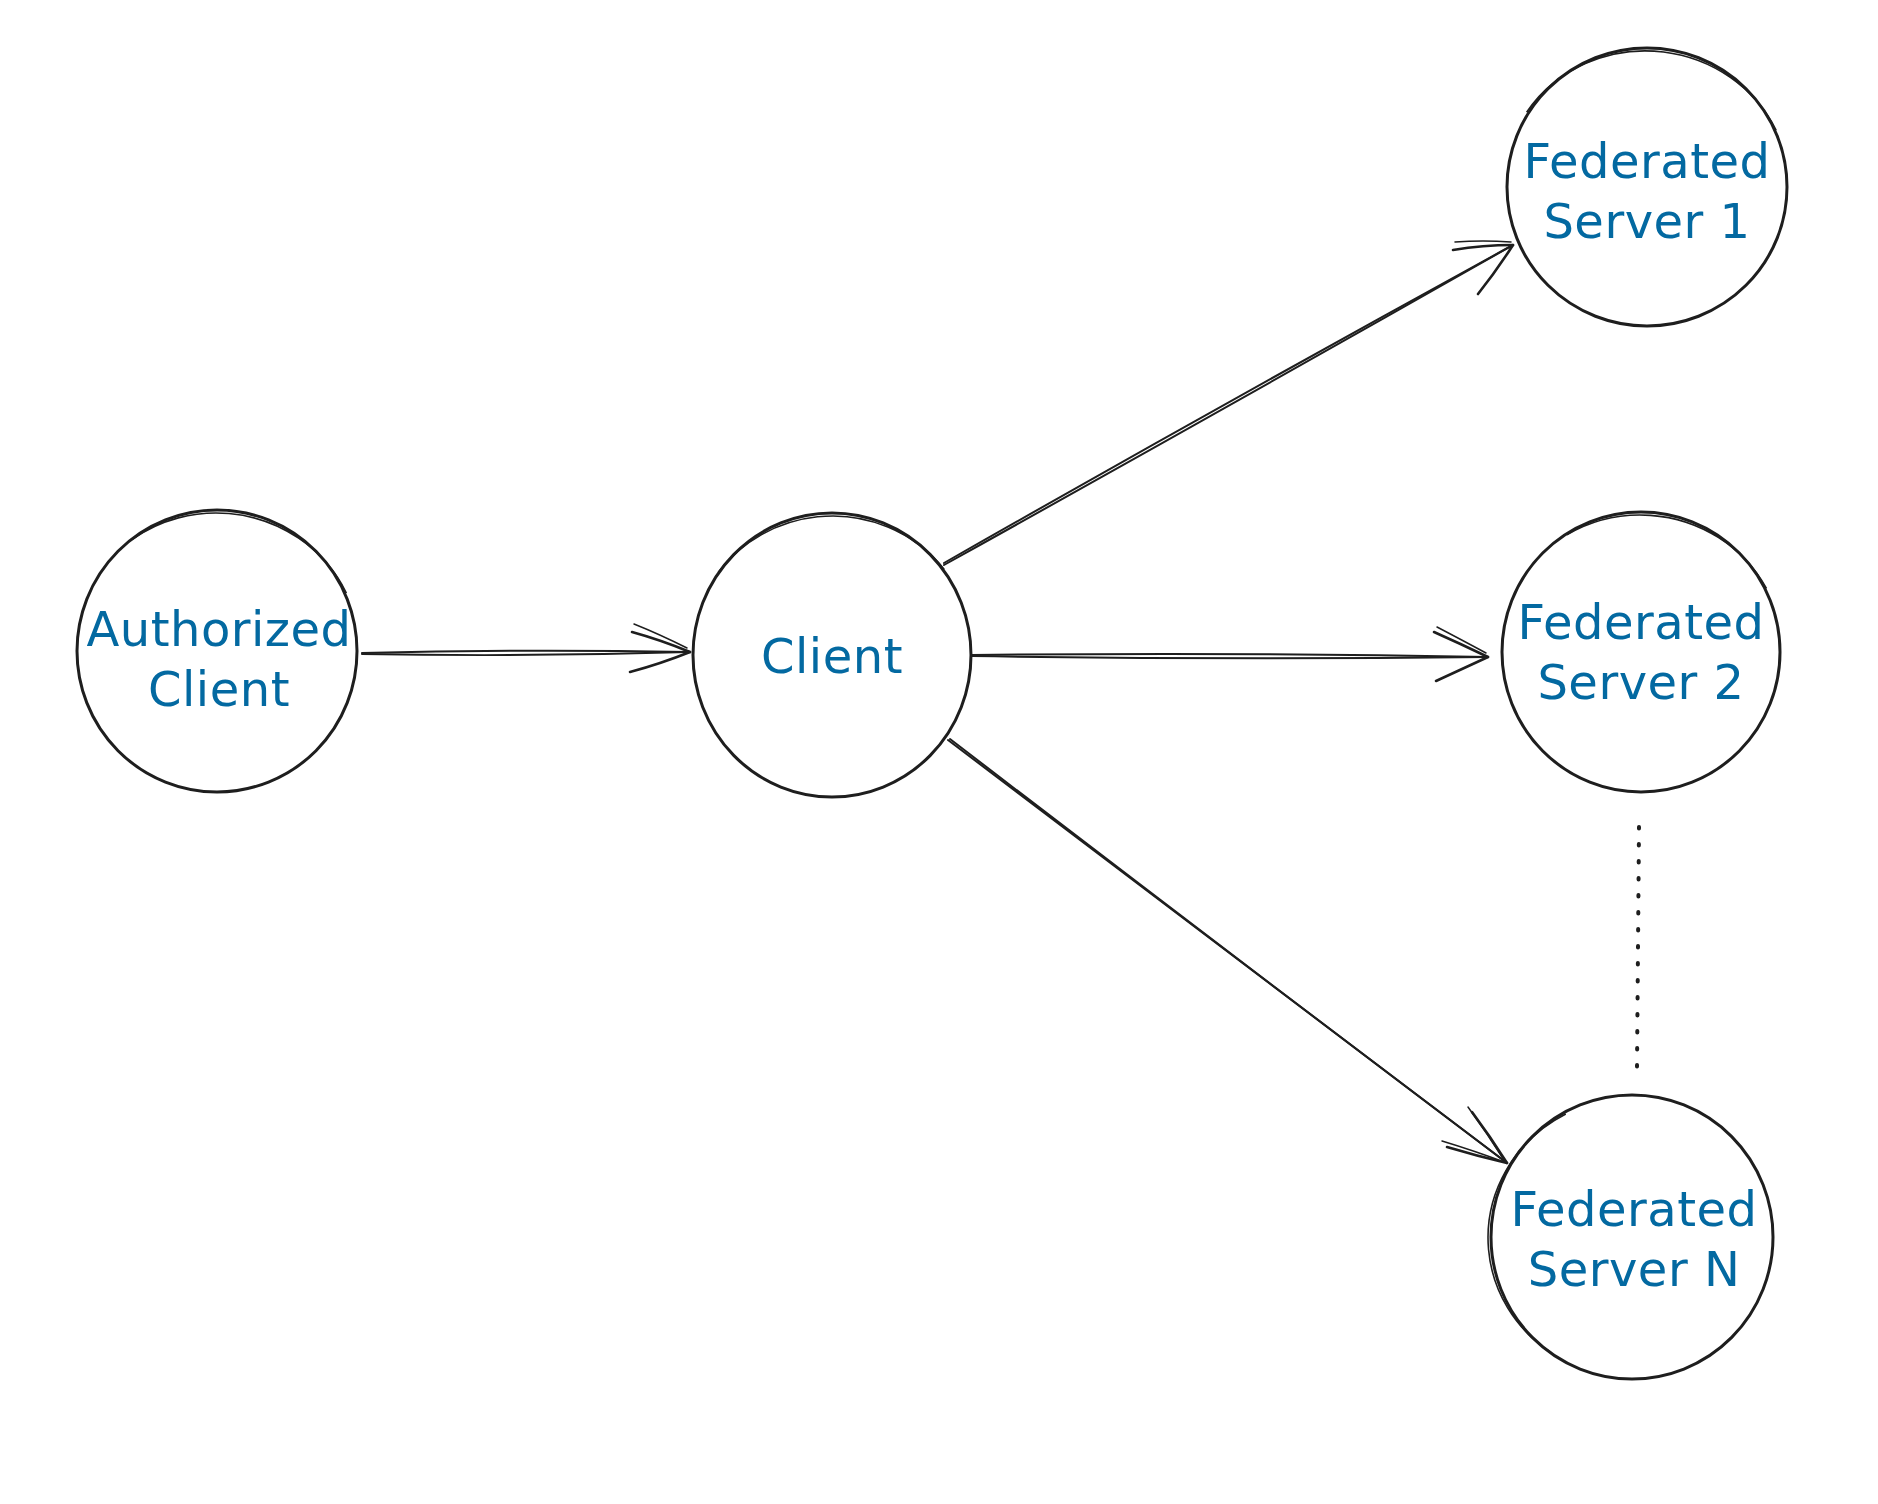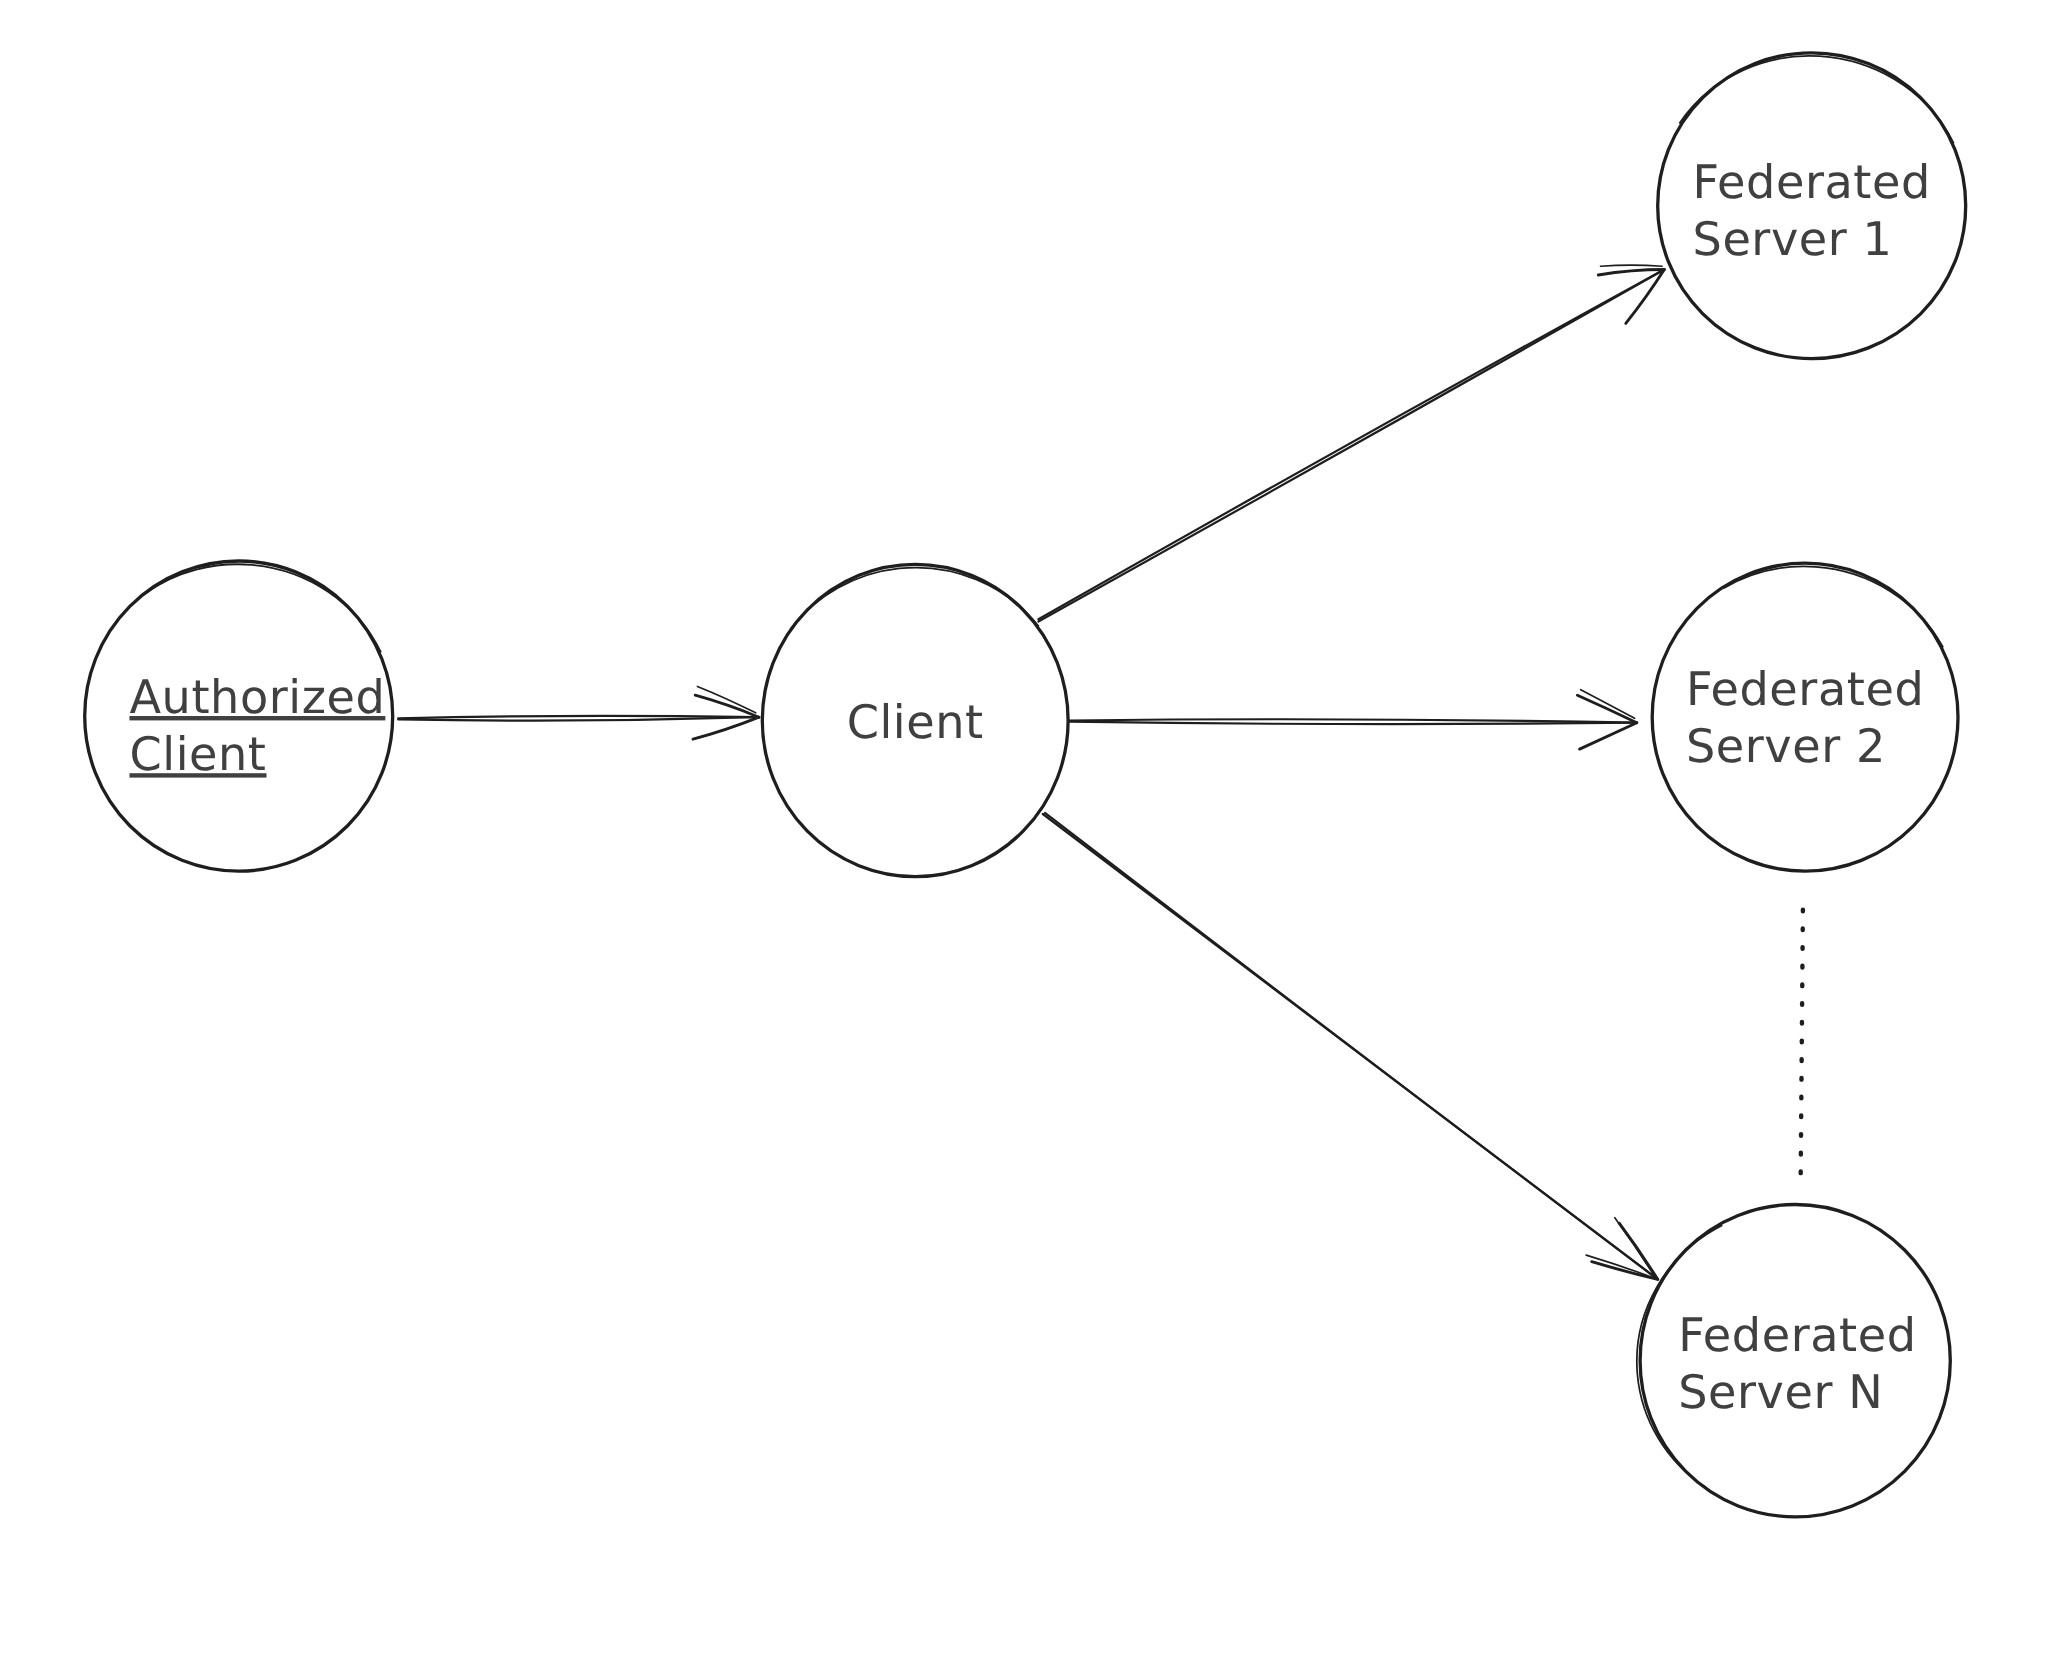--- a/index.html
+++ b/index.html
@@ -53,24 +53,25 @@
   .dotted {
     fill: none;
     stroke: #1e1e1e;
     stroke-width: 4;
     stroke-linecap: round;
     stroke-dasharray: 1.5 15.5;
   }
   .node-label {
     position: absolute;
     transform: translate(-50%, -50%);
+    text-align: center;
     white-space: pre-line;
-    font-size: 42px;
+    font-size: 48px;
     line-height: 1.24;
-    color: #404040;
+    color: #0369a1;
     letter-spacing: 0.5px;
     pointer-events: none;
   }
 </style>
 </head>
 <body>
 
 <div class="canvas">
 
   <svg class="scene" viewBox="0 0 1878 1504">
@@ -131,21 +132,21 @@
       <ellipse class="c-main" cx="1641" cy="652" rx="139" ry="140"></ellipse>
       <ellipse class="c-extra" cx="1641" cy="652" rx="142" ry="137" transform="rotate(4 1641 652)" stroke-dasharray="230 648" stroke-dashoffset="-570"></ellipse>
     </g>
 
     <g>
       <ellipse class="c-main" cx="1632" cy="1237" rx="141" ry="142"></ellipse>
       <ellipse class="c-extra" cx="1632" cy="1237" rx="144" ry="139" transform="rotate(-5 1632 1237)" stroke-dasharray="290 598" stroke-dashoffset="-320"></ellipse>
     </g>
   </svg>
 
-  <div class="node-label" style="left:234px; top:660px;text-decoration:underline;">Authorized
+  <div class="node-label" style="left:219px; top:660px;">Authorized
 Client</div>
 
   <div class="node-label" style="left:832px; top:657px;">Client</div>
 
   <div class="node-label" style="left:1647px; top:192px;">Federated
 Server 1</div>
 
   <div class="node-label" style="left:1641px; top:653px;">Federated
 Server 2</div>
 

